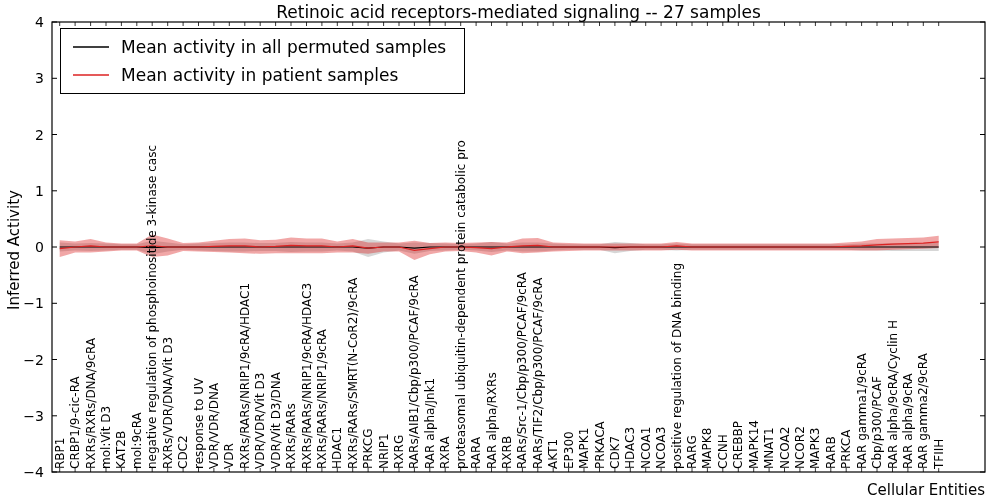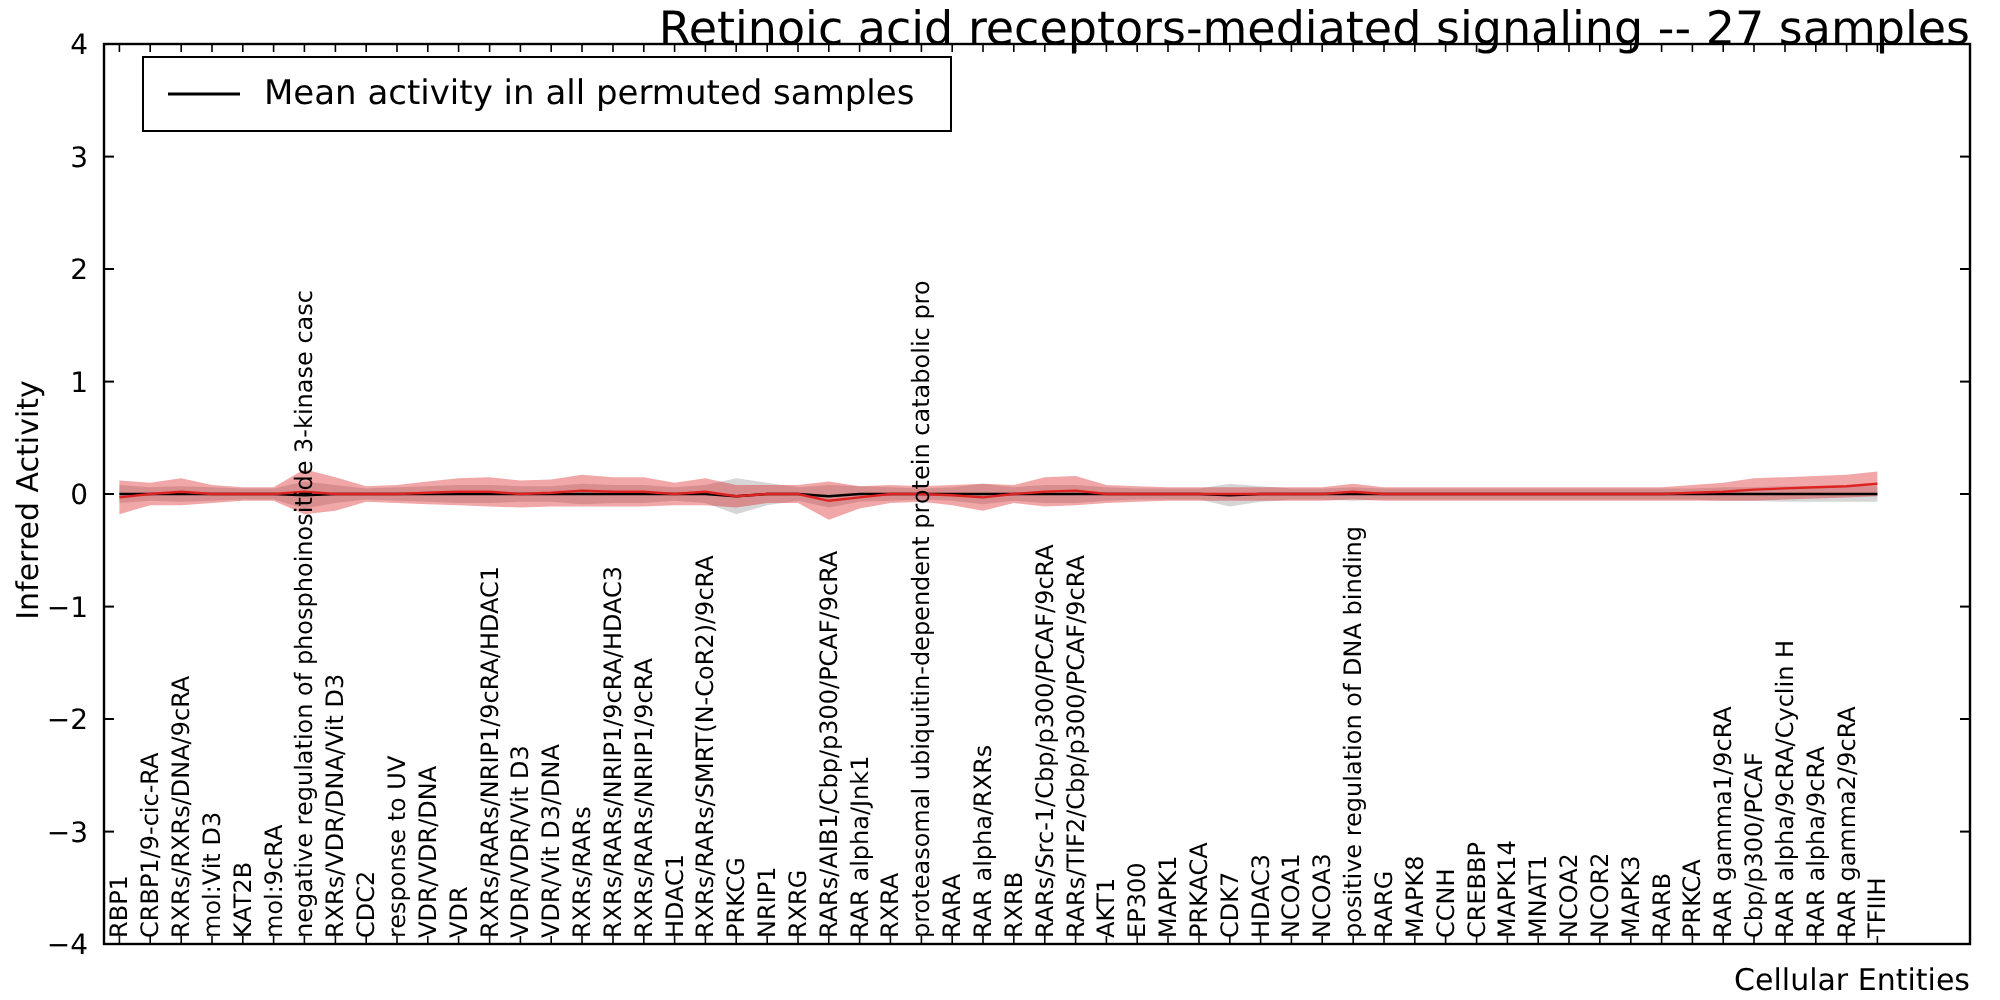--- a/index.html
+++ b/index.html
@@ -1,32 +1,32 @@
 <!DOCTYPE html>
 <html><head>
 <meta charset="utf-8">
 <style>
   html,body{margin:0;padding:0;background:#fff;}
   .figure{
     position:relative;width:1000px;height:500px;background:#ffffff;
     font-family:"DejaVu Sans","Liberation Sans",sans-serif;color:#000;overflow:hidden;
   }
   .chart-title{
-    position:absolute;left:52px;top:2px;width:933px;text-align:right;
-    font-size:23px;white-space:nowrap;
+    position:absolute;left:52px;top:2px;width:933px;text-align:center;
+    font-size:17px;white-space:nowrap;
   }
   .ylabel{
     position:absolute;left:14px;top:250px;transform:translate(-50%,-50%) rotate(-90deg);
     white-space:nowrap;font-size:15px;
   }
   .xlabel{
     position:absolute;left:52px;top:481px;width:933px;text-align:right;font-size:15px;
   }
   .legend{
-    position:absolute;left:71px;top:28px;background:#ffffff;border:1.5px solid #000;
+    position:absolute;left:60px;top:28px;background:#ffffff;border:1.5px solid #000;
     padding:8px 18px 8px 12px;display:flex;flex-direction:column;gap:8px;z-index:5;
   }
   .legend-row{display:flex;align-items:center;gap:12px;}
   .legend-row svg{flex:0 0 auto;display:block;}
   .legend-label{font-size:17px;white-space:nowrap;}
   #plot-svg{position:absolute;left:0;top:0;}
 </style>
 </head>
 <body>
 
@@ -245,17 +245,23 @@
       <text transform="translate(942.7,469) rotate(-90)" font-size="12" fill="#000">TFIIH</text>
     </svg>
 
   <div class="legend">
     <div class="legend-row">
       <svg width="36" height="6">
         <line class="legend-swatch-line" x1="0" y1="3" x2="36" y2="3" stroke="#000000" stroke-width="1.6"></line>
       </svg>
       <span class="legend-label">Mean activity in all permuted samples</span>
     </div>
+    <div class="legend-row">
+      <svg width="36" height="6">
+        <line class="legend-swatch-line" x1="0" y1="3" x2="36" y2="3" stroke="#dd2222" stroke-width="1.6"></line>
+      </svg>
+      <span class="legend-label">Mean activity in patient samples</span>
+    </div>
   </div>
 
   <div class="xlabel">Cellular Entities</div>
 
 </div>
 
 </body></html>

